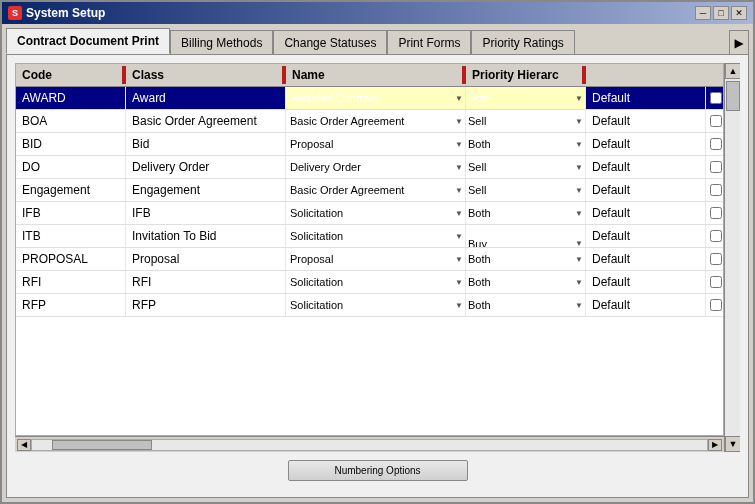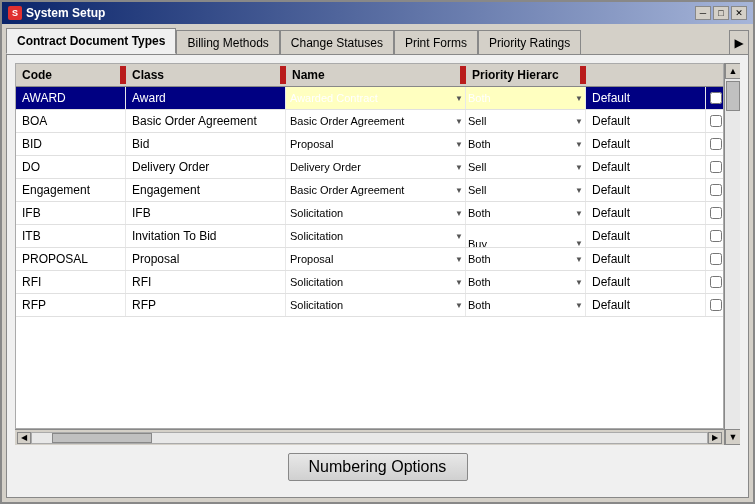--- a/index.html
+++ b/index.html
@@ -140,21 +140,21 @@
       display: grid;
       grid-template-columns: 110px 160px 180px 120px 120px 20px;
       background: #d4d0c8;
       border-bottom: 1px solid #888;
       padding: 2px 0;
     }
 
     .th {
       padding: 2px 6px;
       font-weight: bold;
-      border-right: 6px solid #b91c1c;
+      border-right: 4px solid #b91c1c;
       color: #000;
     }
 
     .th:last-child {
       border-right: none;
     }
 
     .table-body {
       flex: 1;
       overflow-y: auto;
@@ -255,27 +255,27 @@
       cursor: pointer;
     }
 
     .bottom-bar {
       padding: 8px;
       display: flex;
       justify-content: center;
     }
 
     .numbering-btn {
-      padding: 4px 20px;
+      padding: 4px 3px;
       background: linear-gradient(to bottom, #e8e8e8, #d0d0d0);
       border: 1px solid #888;
       cursor: pointer;
-      font-size: 16px;
+      font-size: 10px;
       min-width: 180px;
-      text-align: left;
+      text-align: center;
       border-radius: 2px;
     }
 
     .v-scrollbar {
       width: 16px;
       display: flex;
       flex-direction: column;
       background: #d4d0c8;
       border-left: 1px solid #888;
     }
@@ -334,21 +334,21 @@
     <div class="title-bar-controls">
       <div class="title-btn">─</div>
       <div class="title-btn">□</div>
       <div class="title-btn">✕</div>
     </div>
   </div>
 
   <div class="content">
 
     <div class="tab-row">
-      <div class="tab active">Contract Document Types</div>
+      <div class="tab active">Contract Document Print</div>
       <div class="tab">Billing Methods</div>
       <div class="tab">Change Statuses</div>
       <div class="tab">Print Forms</div>
       <div class="tab">Priority Ratings</div>
       <div class="tab-arrow">▶</div>
     </div>
 
     <div class="main-panel">
       <div class="table-with-scroll">
         <div class="table-main">

